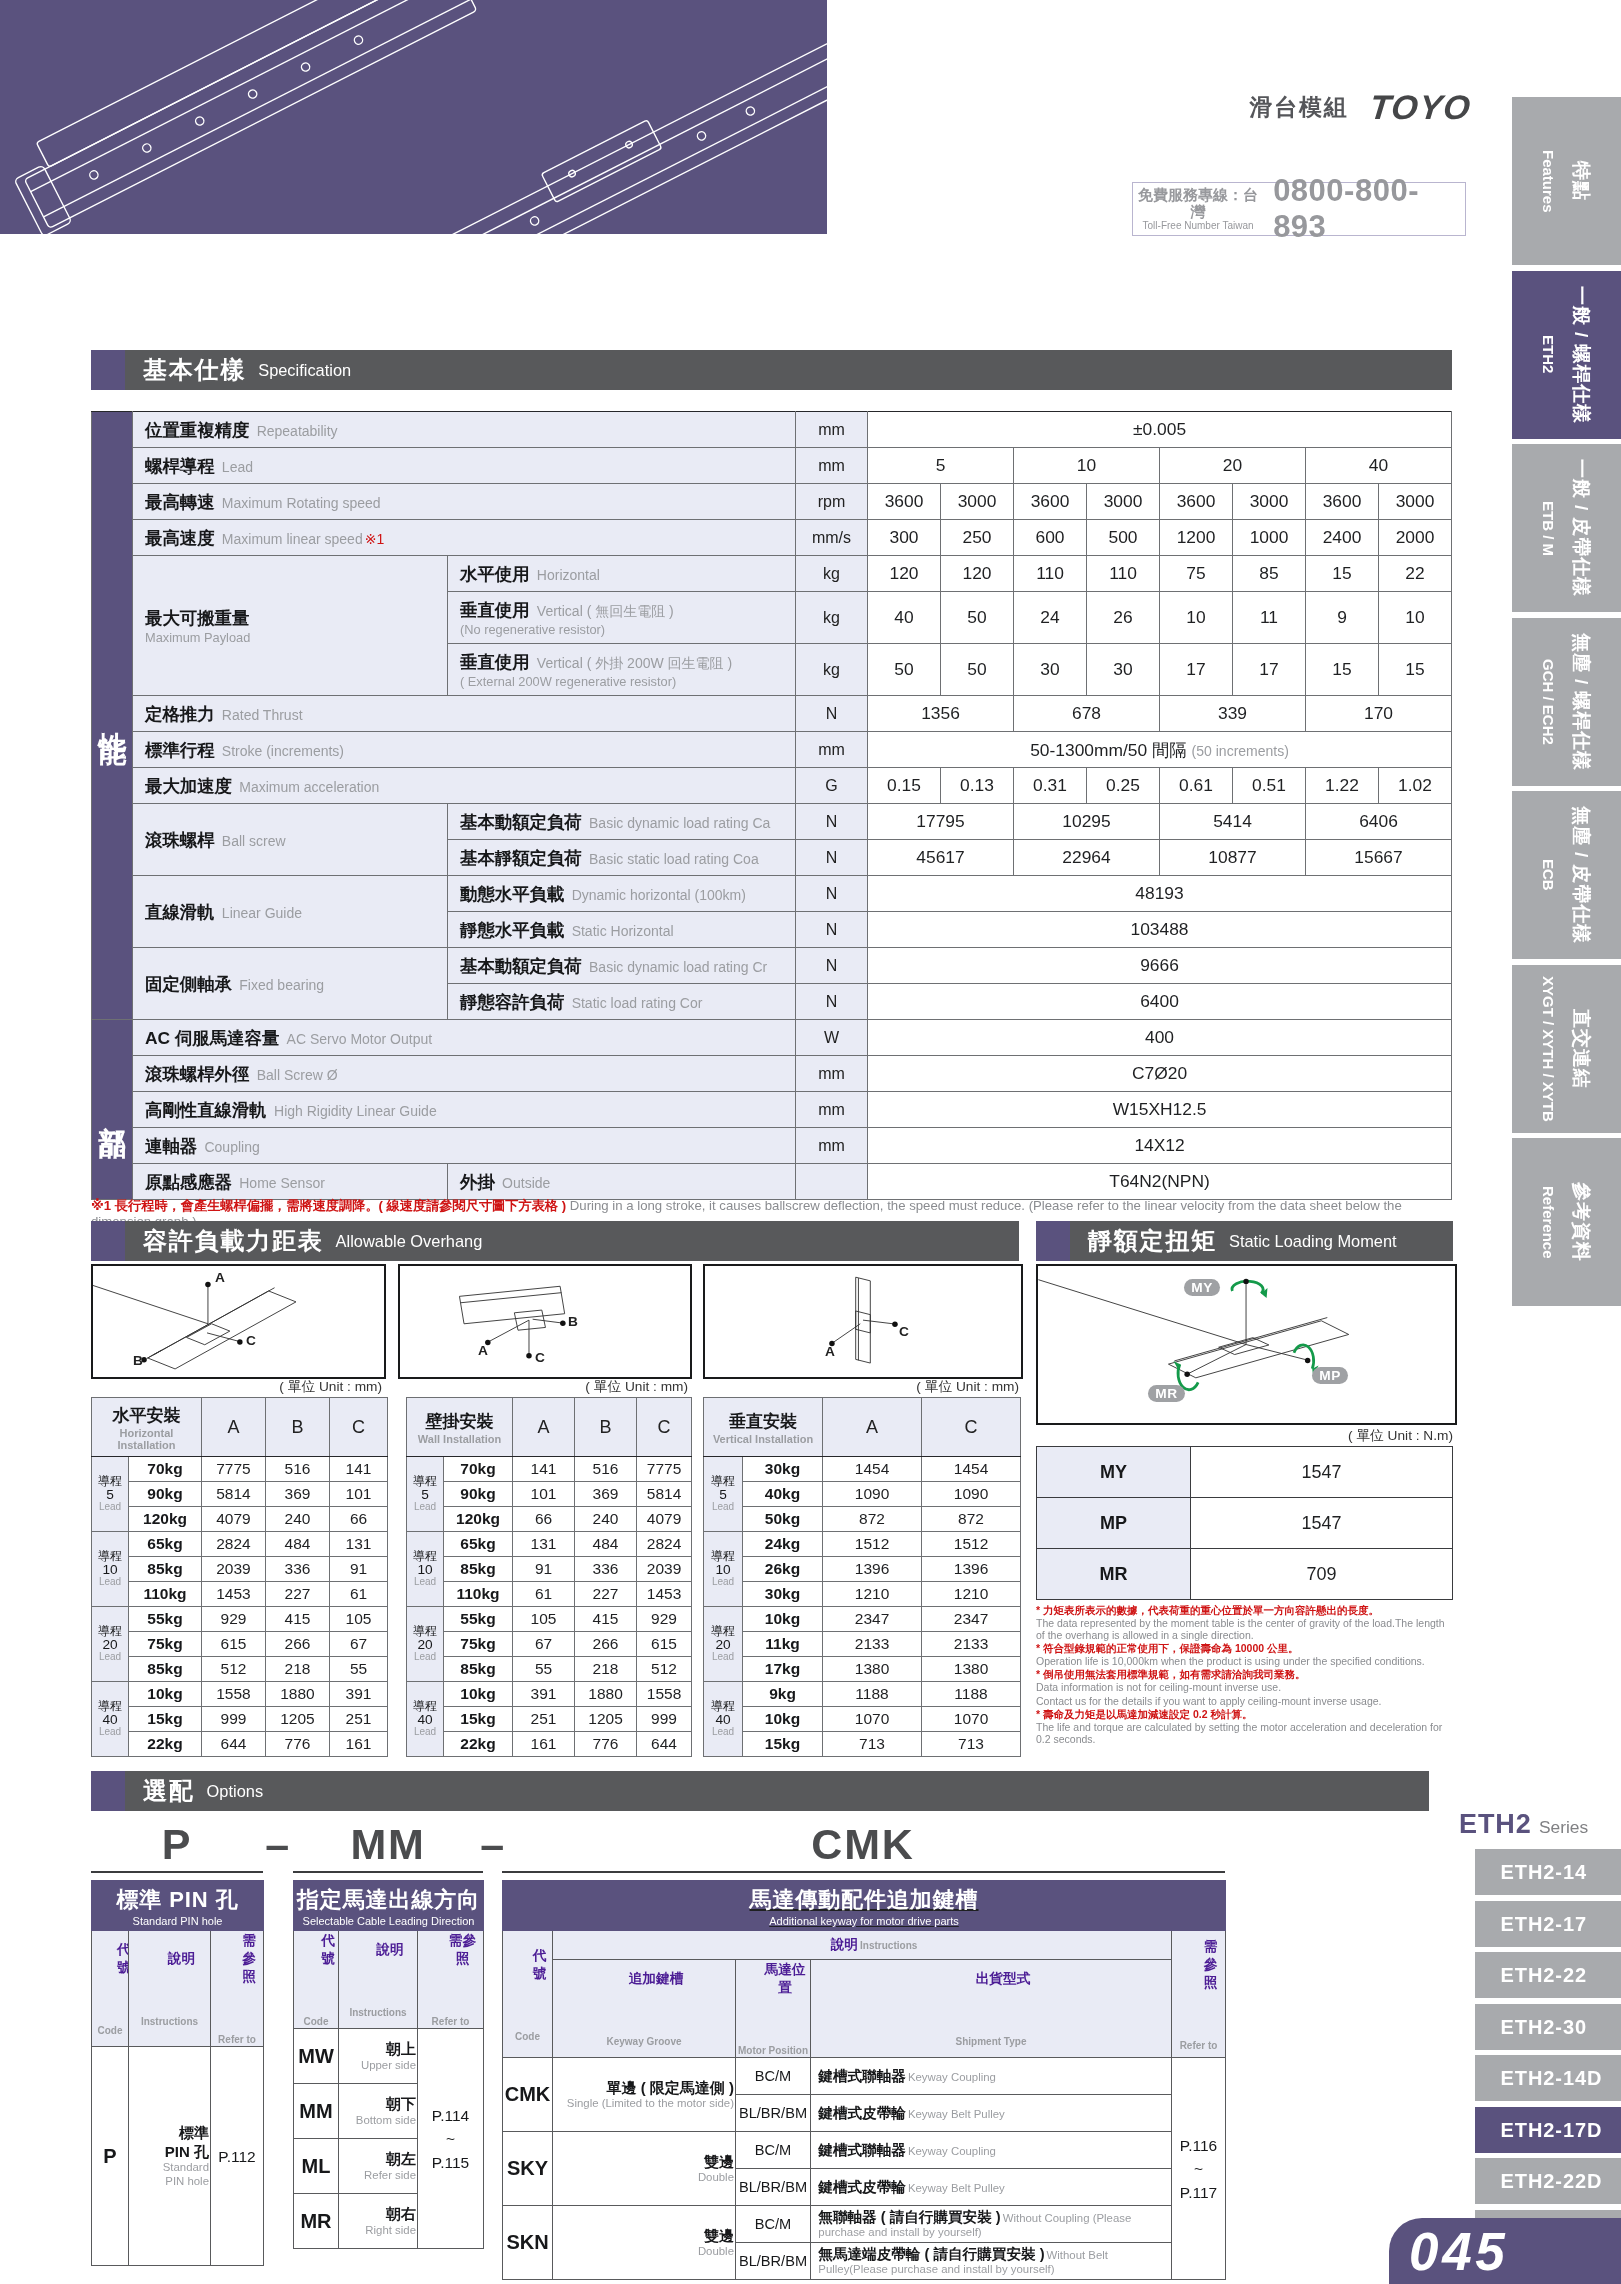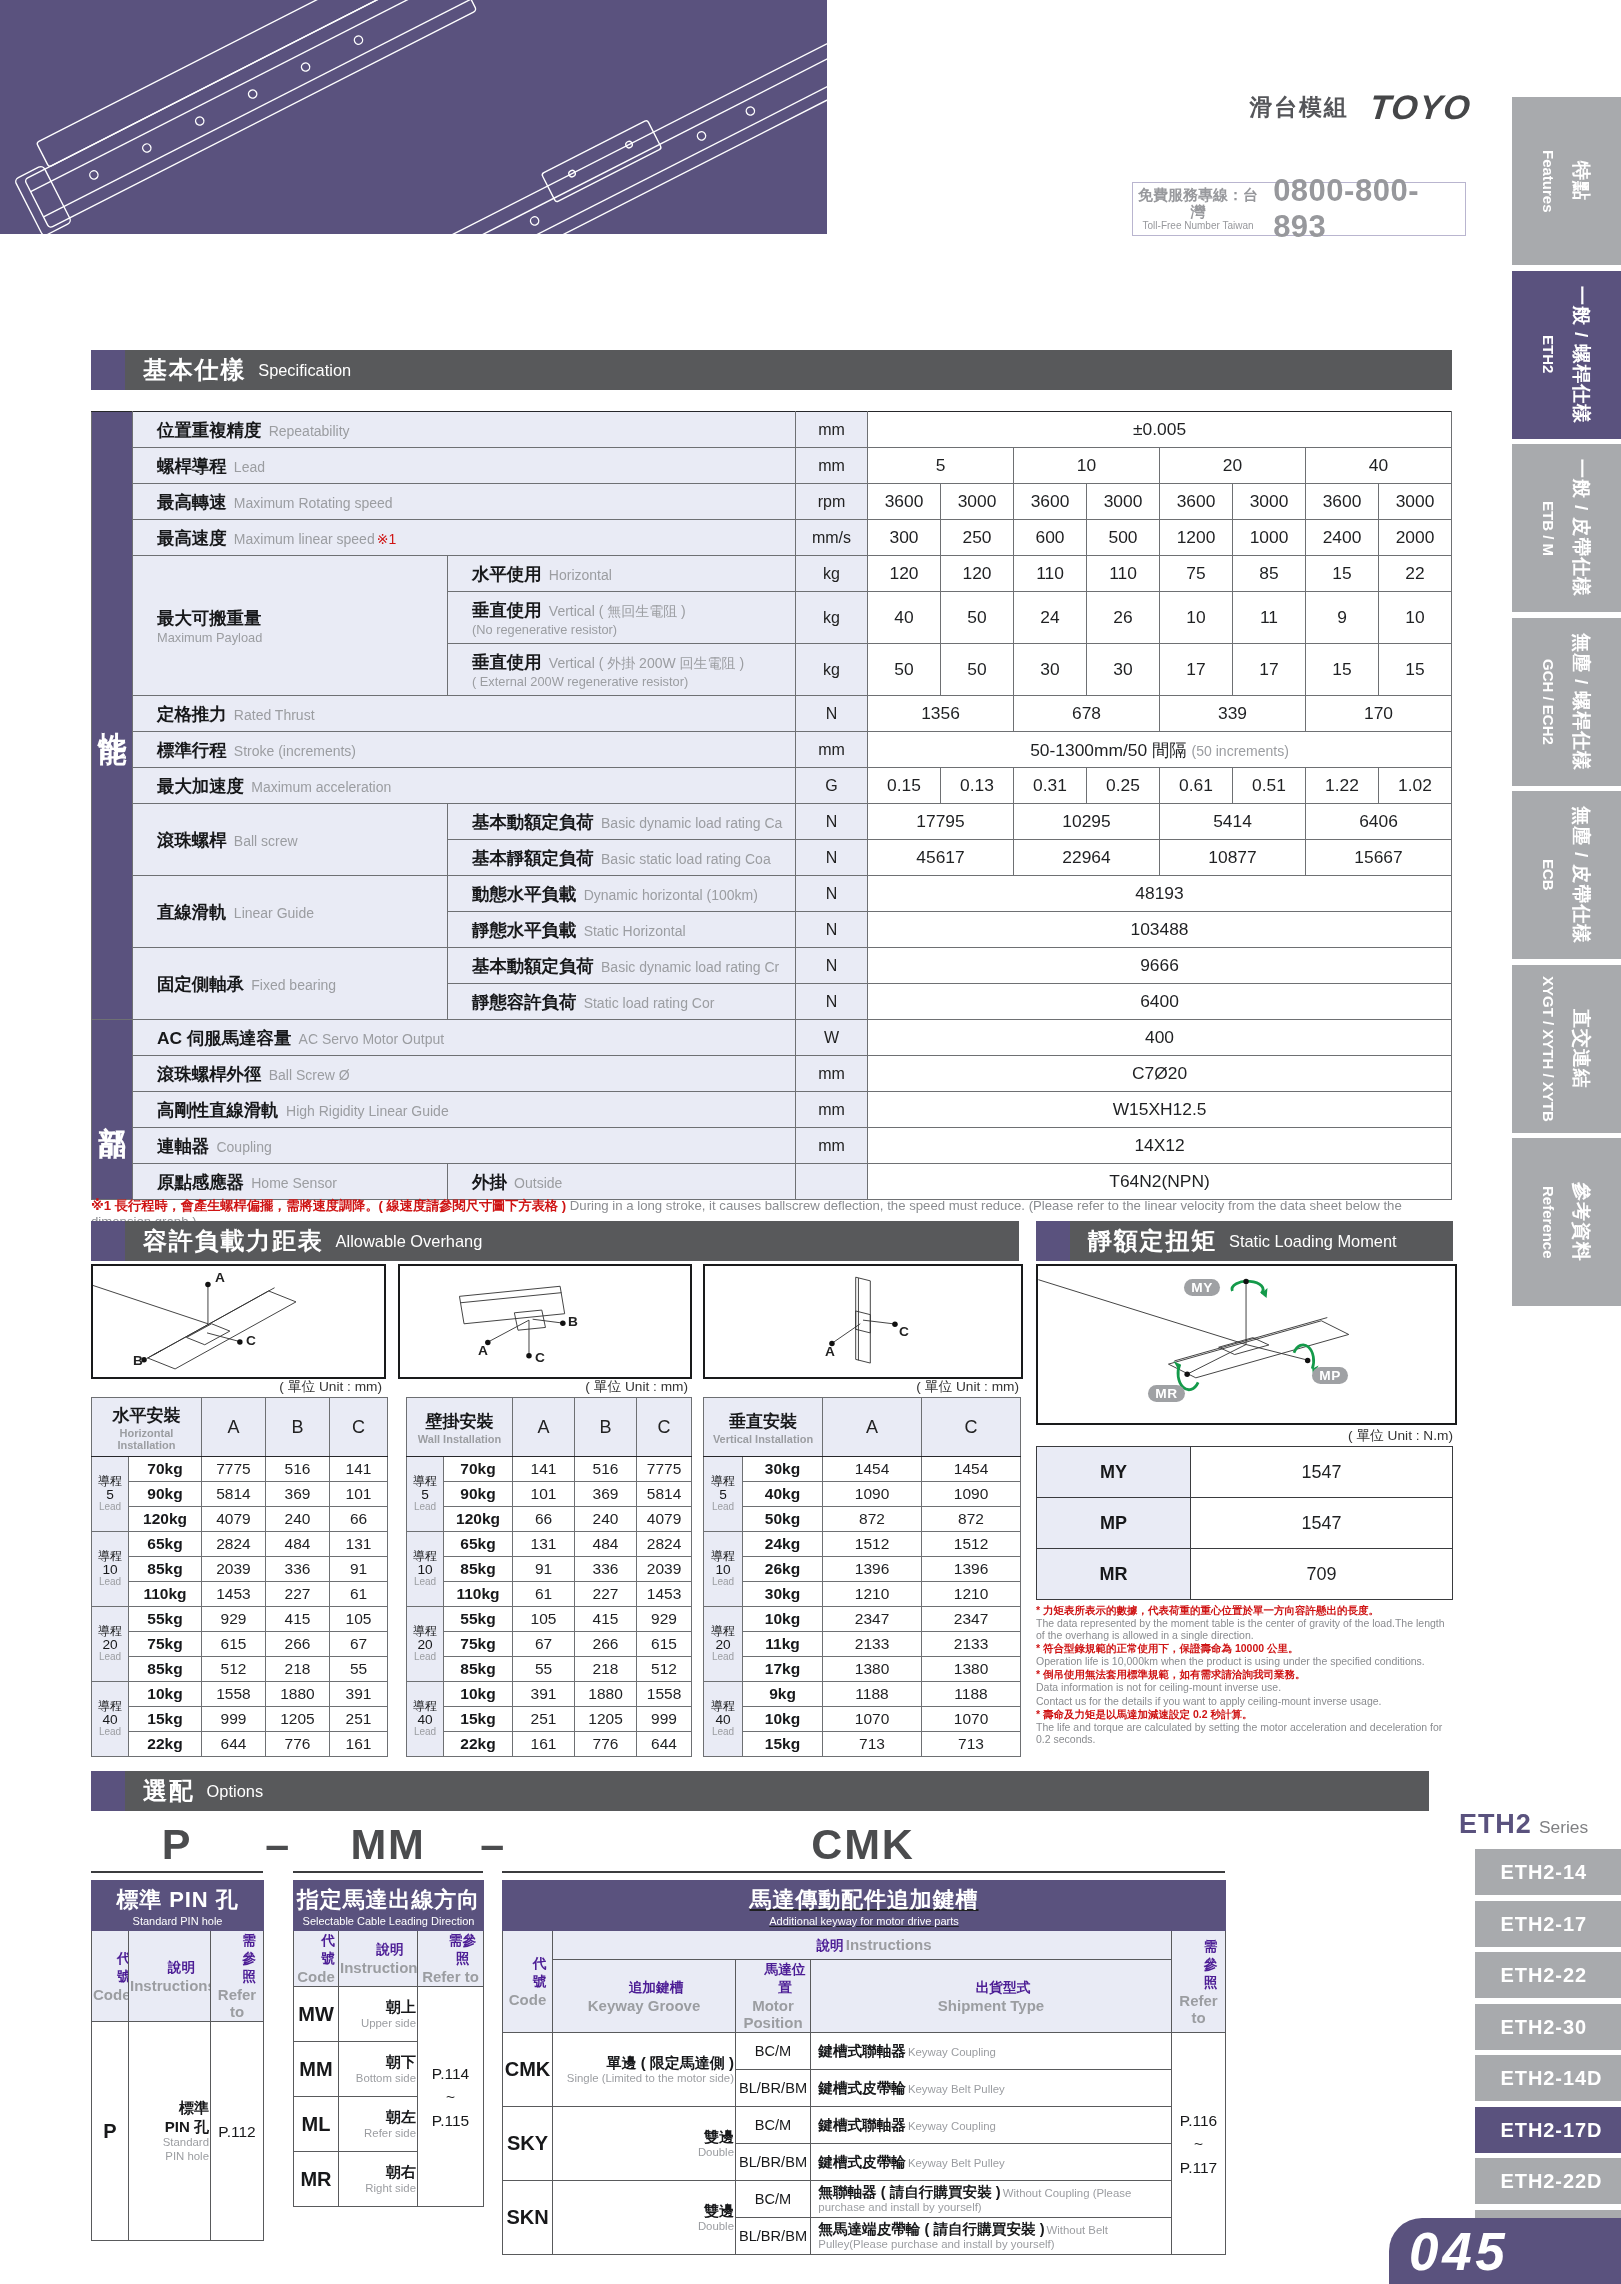--- a/index.html
+++ b/index.html
@@ -38,21 +38,21 @@
 
   
   table{border-collapse:collapse;table-layout:fixed;}
   .spec{position:absolute;left:91px;top:411px;width:1361px;border:1.8px solid #26272a;}
   .spec td,.spec th{border:0.9px solid #6e7073;padding:0 1.8px;overflow:hidden;}
   .spec tr.maj>td,.spec tr.maj>th{border-top:1.8px solid #26272a;}
   .spec .h76{height:36px;}
   .spec .h112{height:52px;}
   .spec th.side{background:#5a527e;color:#fff;font-weight:bold;font-size:28px;
     writing-mode:vertical-rl;text-orientation:upright;text-align:center;letter-spacing:6.4px;}
-  .spec td.lab{background:#e9ebf5;text-align:left;padding-left:24px;}
+  .spec td.lab{background:#e9ebf5;text-align:left;padding-left:12px;}
   .spec td.lab .zh{font-size:17.4px;font-weight:bold;color:#17181a;margin-right:7.3px;}
   .spec td.lab .en{font-size:14px;color:#9b9da1;}
   .spec td.lab .en2{display:block;font-size:12.8px;color:#9b9da1;margin-top:0.9px;}
   .spec td.lab .note{color:#cf1414;font-size:14px;}
   .spec td.u{background:#e9ebf5;text-align:center;font-size:16px;color:#222;}
   .spec td.val{background:#fff;text-align:center;font-size:17.4px;color:#1f2022;}
   .spec td.val .sm{font-size:14px;color:#9b9da1;}
 
   .footnote{position:absolute;left:91px;top:1198px;width:1370px;font-size:13.2px;line-height:1.2;}
   .footnote .red{color:#cf1414;font-weight:bold;}
@@ -97,21 +97,21 @@
   .bigcode{position:absolute;transform:translateX(-50%);font-size:43px;font-weight:bold;color:#4b4c4e;letter-spacing:1.8px;}
   .codeline{position:absolute;top:1871px;height:1.8px;background:#3b3c3e;}
 
   .opt{position:absolute;top:1880px;border:1.4px solid #4c4d50;}
   .opt th,.opt td{border:0.9px solid #595a5c;text-align:center;overflow:hidden;}
   .opt .ohead{background:#5a527e;color:#fff;border:0.9px solid #5a527e;}
   .opt .ohead .zh{display:block;font-size:22px;font-weight:bold;letter-spacing:0.9px;padding-top:2.7px;}
   .opt .ohead .en{display:block;font-size:11px;font-weight:normal;padding-bottom:2.7px;}
   .opt .chead{background:#e9ebf5;}
   .opt .chead .zh{display:block;font-size:13.7px;font-weight:bold;color:#4c1d95;padding-left:24px;}
-  .opt .chead .en{display:block;font-size:15px;color:#9b9da1;}
+  .opt .chead .en{display:block;font-size:10px;color:#9b9da1;margin-top:48px;}
   .opt td.code{font-size:20px;font-weight:bold;color:#17181a;}
   .opt td.instr{text-align:right;padding-left:4px;}
   .opt td.instr .zh{display:block;font-size:15px;font-weight:bold;color:#17181a;line-height:1.25;}
   .opt td.instr .en{display:block;font-size:11.4px;color:#9b9da1;line-height:1.2;}
   .opt td.refer{font-size:15.5px;color:#17181a;line-height:1.5;}
   .opt td.mpos{font-size:14.6px;color:#17181a;}
   .opt td.ship{text-align:left;padding-left:7.3px;line-height:1.15;}
   .opt td.ship .zh{font-size:14.6px;font-weight:bold;color:#17181a;}
   .opt td.ship .en{font-size:11.4px;color:#9b9da1;}
   .p-tbl{left:91px;width:172px;}

